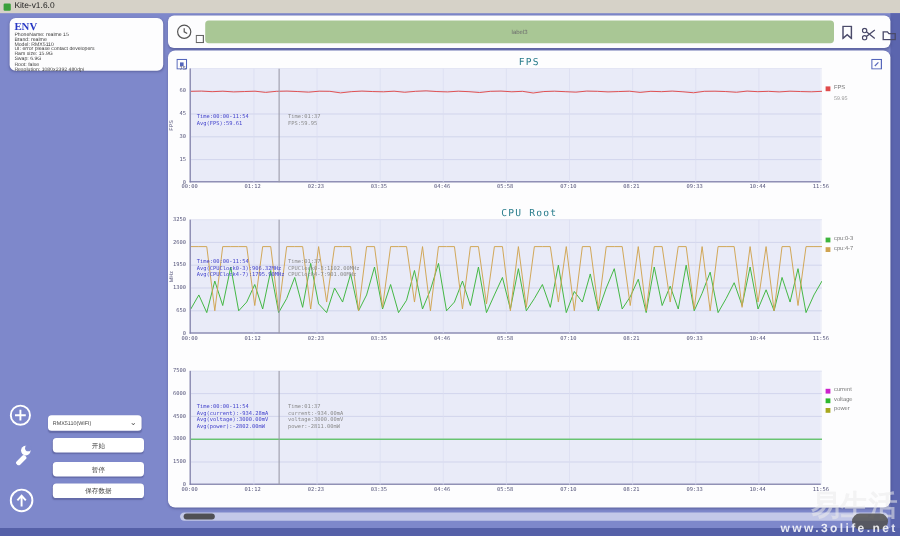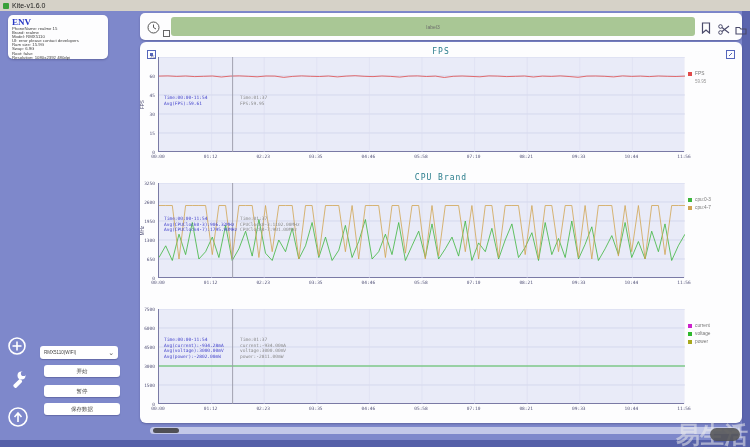--- a/index.html
+++ b/index.html
@@ -12,21 +12,21 @@
     display:flex; align-items:center; padding-left:3px; }
   .app-icon { width:6px; height:6px; background:#3aa03a; border-radius:1px; margin-right:3px; }
   .titlebar .t { font-size:7px; color:#1a1a1a; line-height:11px; }
 
   
   .vstrip { position:absolute; right:0; top:11px; width:8px; height:436px; background:#5b65ae; }
   .hstrip { position:absolute; left:0; bottom:0; width:750px; height:7px; background:#5560a8; }
 
   
   .panel { position:absolute; background:#fdfdfe; border-radius:5px; box-shadow:0 1px 2px rgba(40,40,90,.35); }
-  .env-panel { left:8px; top:15px; width:100px; height:44px; padding:2px 4px; }
+  .env-panel { left:8px; top:15px; width:128px; height:44px; padding:2px 4px; }
   .cpu-panel { left:8px; top:63px; width:124px; height:33px; padding:2px 4px; }
   .panel h2 { font-family:"Liberation Serif", serif; font-weight:bold; color:#2737c4; font-size:9px; line-height:10px; }
   .panel .lines div { font-size:4.3px; line-height:4.1px; color:#3c3c3c; white-space:nowrap; overflow:hidden; }
 
   
   .rail-btn { position:absolute; cursor:pointer; }
 
   
   .dropdown { position:absolute; left:40px; top:346px; width:78px; height:13px; background:#fff; border-radius:3px;
     display:flex; align-items:center; padding:0 4px; box-shadow:0 1px 1px rgba(40,40,90,.3); }
@@ -248,21 +248,21 @@
       <div class="legend">
           <div class="li">
             <div class="sw" style="background: rgb(224, 75, 75);"></div>
             <div class="lt">FPS</div>
           </div>
           <div class="lv">59.95</div>
         </div>
     </div>
 
     <div class="chart" data-chart="1">
-      <div class="chart-title">CPU Brand</div>
+      <div class="chart-title">CPU Root</div>
       <div class="ylab">
           <span>MHz</span>
         </div>
       <div class="yticks">
           <div style="top: 92.5px;">0</div>
           <div style="top: 73.5px;">650</div>
           <div style="top: 54.5px;">1300</div>
           <div style="top: 35.5px;">1950</div>
           <div style="top: 16.5px;">2600</div>
           <div style="top: -2.5px;">3250</div>
@@ -401,15 +401,16 @@
     </div>
   </div>
 
   <div class="hscroll">
     <div class="handle"></div>
   </div>
 
   <div class="wm">
     <div class="big">易生活</div>
     <div class="blob"></div>
+    <div class="url">www.3olife.net</div>
   </div>
 
 </div>
 
 </body></html>

